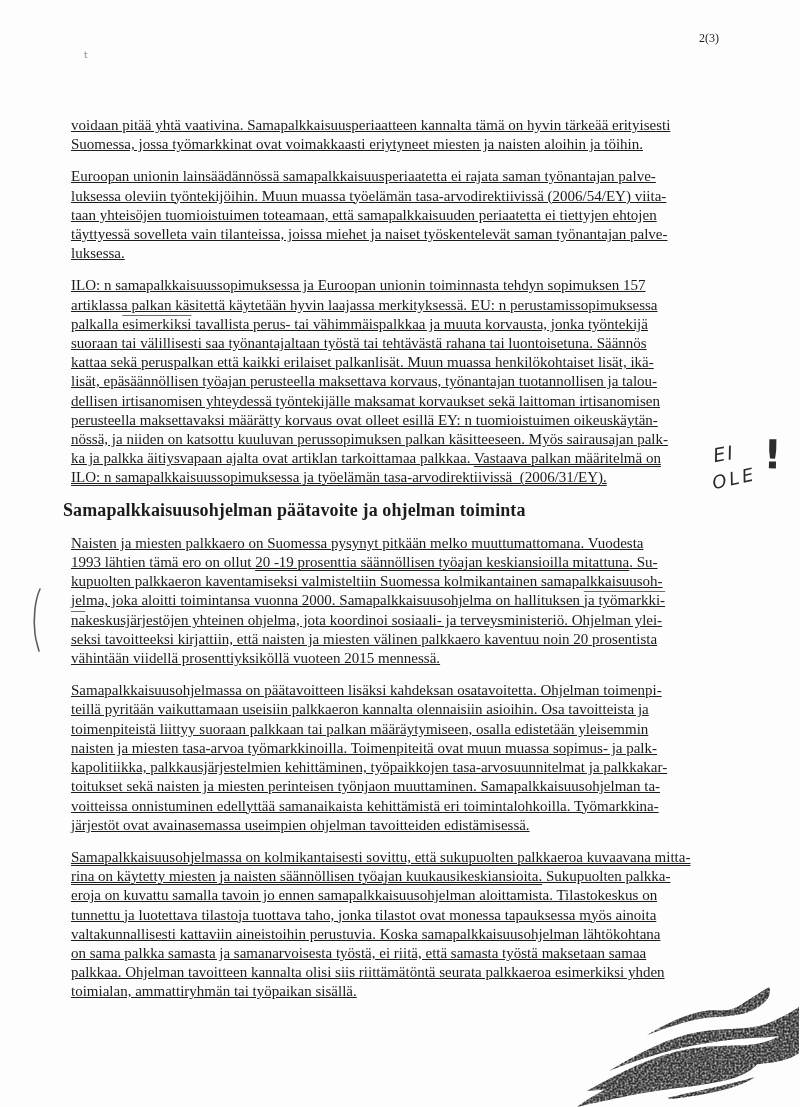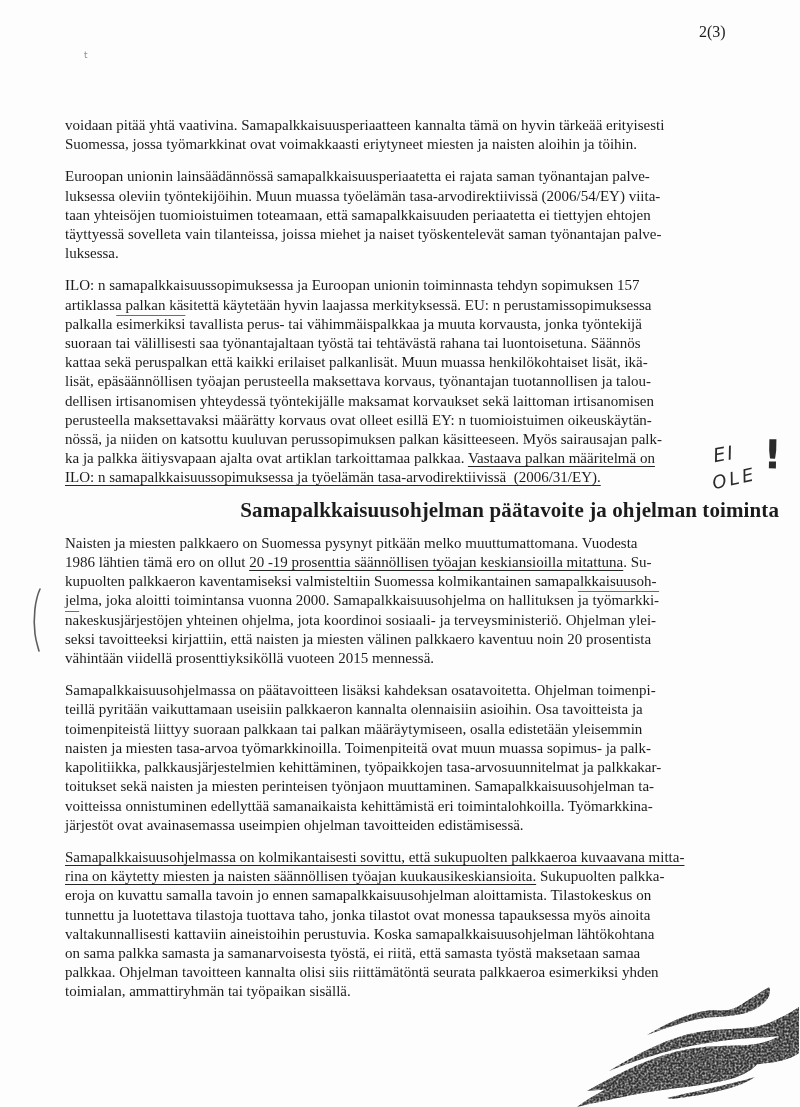--- a/index.html
+++ b/index.html
@@ -8,51 +8,51 @@
     position: relative;
     width: 800px;
     height: 1107px;
     background: #fdfdfd;
     overflow: hidden;
     font-family: "Liberation Serif", "DejaVu Serif", serif;
     color: #1c1c1c;
   }
   .page-number {
     position: absolute;
-    top: 23px;
+    top: 31px;
     left: 699px;
-    font-size: 16px;
+    font-size: 12px;
     color: #1c1c1c;
   }
   .speck {
     position: absolute;
     top: 50px;
     left: 84px;
     font-size: 9px;
     color: #8f8f8f;
     font-family: "DejaVu Sans", sans-serif;
   }
   .body-text {
     position: absolute;
     top: 116px;
     left: 63px;
     width: 716px;
     font-size: 15px;
     line-height: 19.2px;
   }
   .para {
-    margin: 0 0 13px 2px;
+    margin: 0 0 13px 8px;
     white-space: pre-wrap;
+    text-decoration: underline;
   }
   .heading {
-    font-size: 21px;
+    font-size: 18px;
     font-weight: bold;
     margin: 3px 0 14px 0;
     letter-spacing: 0.1px;
-    text-align: right;
   }
   .u {
     text-decoration: underline;
     text-decoration-thickness: 1.3px;
     text-underline-offset: 3px;
     text-decoration-color: #242424;
   }
   .pen-over {
     text-decoration: overline;
     text-decoration-thickness: 1px;
@@ -137,21 +137,21 @@
 lisät, epäsäännöllisen työajan perusteella maksettava korvaus, työnantajan tuotannollisen ja talou-
 dellisen irtisanomisen yhteydessä työntekijälle maksamat korvaukset sekä laittoman irtisanomisen
 perusteella maksettavaksi määrätty korvaus ovat olleet esillä EY: n tuomioistuimen oikeuskäytän-
 nössä, ja niiden on katsottu kuuluvan perussopimuksen palkan käsitteeseen. Myös sairausajan palk-
 ka ja palkka äitiysvapaan ajalta ovat artiklan tarkoittamaa palkkaa. </span><span class="u">Vastaava palkan määritelmä on
 ILO: n samapalkkaisuussopimuksessa ja työelämän tasa-arvodirektiivissä  (2006/31/EY).</span></p>
 
     <h2 class="heading">Samapalkkaisuusohjelman päätavoite ja ohjelman toiminta</h2>
 
     <p class="para"><span>Naisten ja miesten palkkaero on Suomessa pysynyt pitkään melko muuttumattomana. Vuodesta
-1986 lähtien tämä ero on ollut </span><span class="u">20 -19 prosenttia säännöllisen työajan keskiansioilla mitattuna</span><span>. Su-
+1993 lähtien tämä ero on ollut </span><span class="u">20 -19 prosenttia säännöllisen työajan keskiansioilla mitattuna</span><span>. Su-
 kupuolten palkkaeron kaventamiseksi valmisteltiin Suomessa kolmikantainen samapalkkaisuusoh-
 jelma, joka aloitti toimintansa vuonna 2000. Samapalkkaisuusohjelma on hallituksen </span><span class="pen-over">ja työmarkki-
 na</span><span>keskusjärjestöjen yhteinen ohjelma, jota koordinoi sosiaali- ja terveysministeriö. Ohjelman ylei-
 seksi tavoitteeksi kirjattiin, että naisten ja miesten välinen palkkaero kaventuu noin 20 prosentista
 vähintään viidellä prosenttiyksiköllä vuoteen 2015 mennessä.</span></p>
 
     <p class="para"><span>Samapalkkaisuusohjelmassa on päätavoitteen lisäksi kahdeksan osatavoitetta. Ohjelman toimenpi-
 teillä pyritään vaikuttamaan useisiin palkkaeron kannalta olennaisiin asioihin. Osa tavoitteista ja
 toimenpiteistä liittyy suoraan palkkaan tai palkan määräytymiseen, osalla edistetään yleisemmin
 naisten ja miesten tasa-arvoa työmarkkinoilla. Toimenpiteitä ovat muun muassa sopimus- ja palk-

